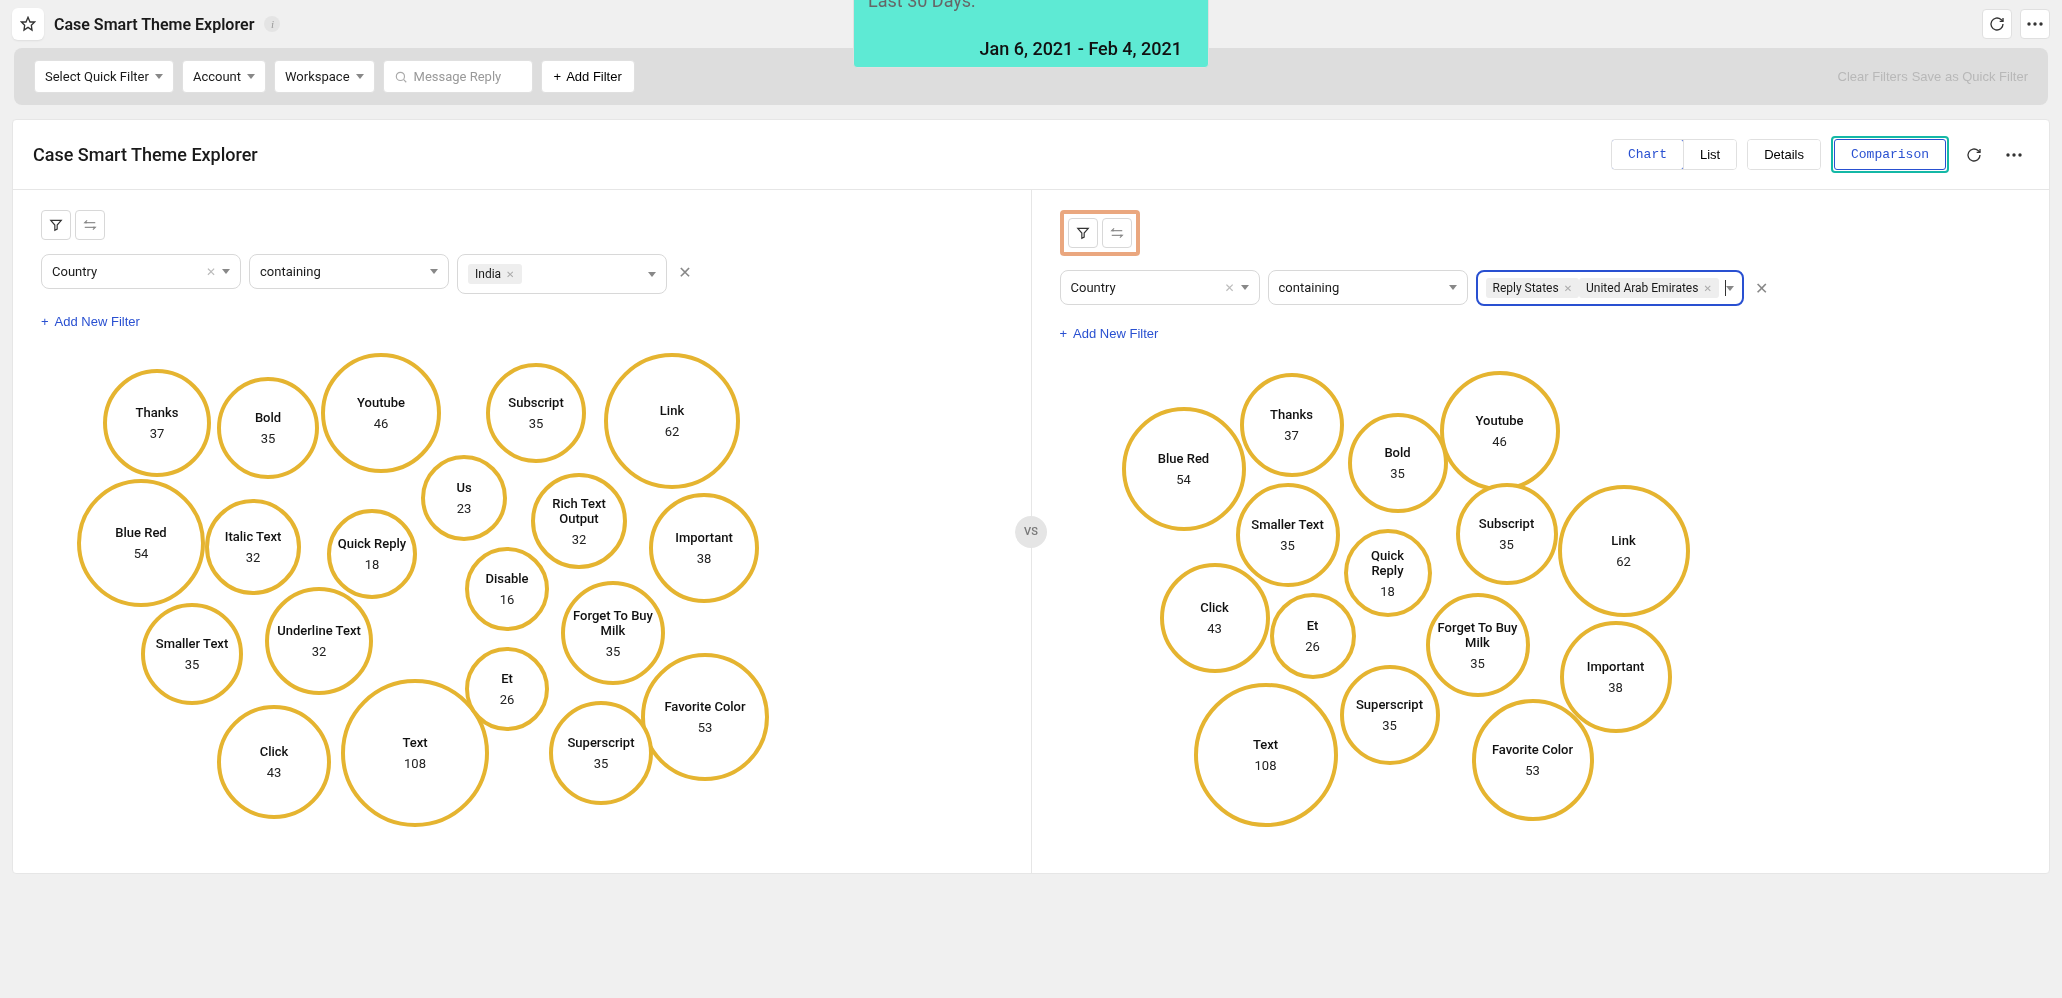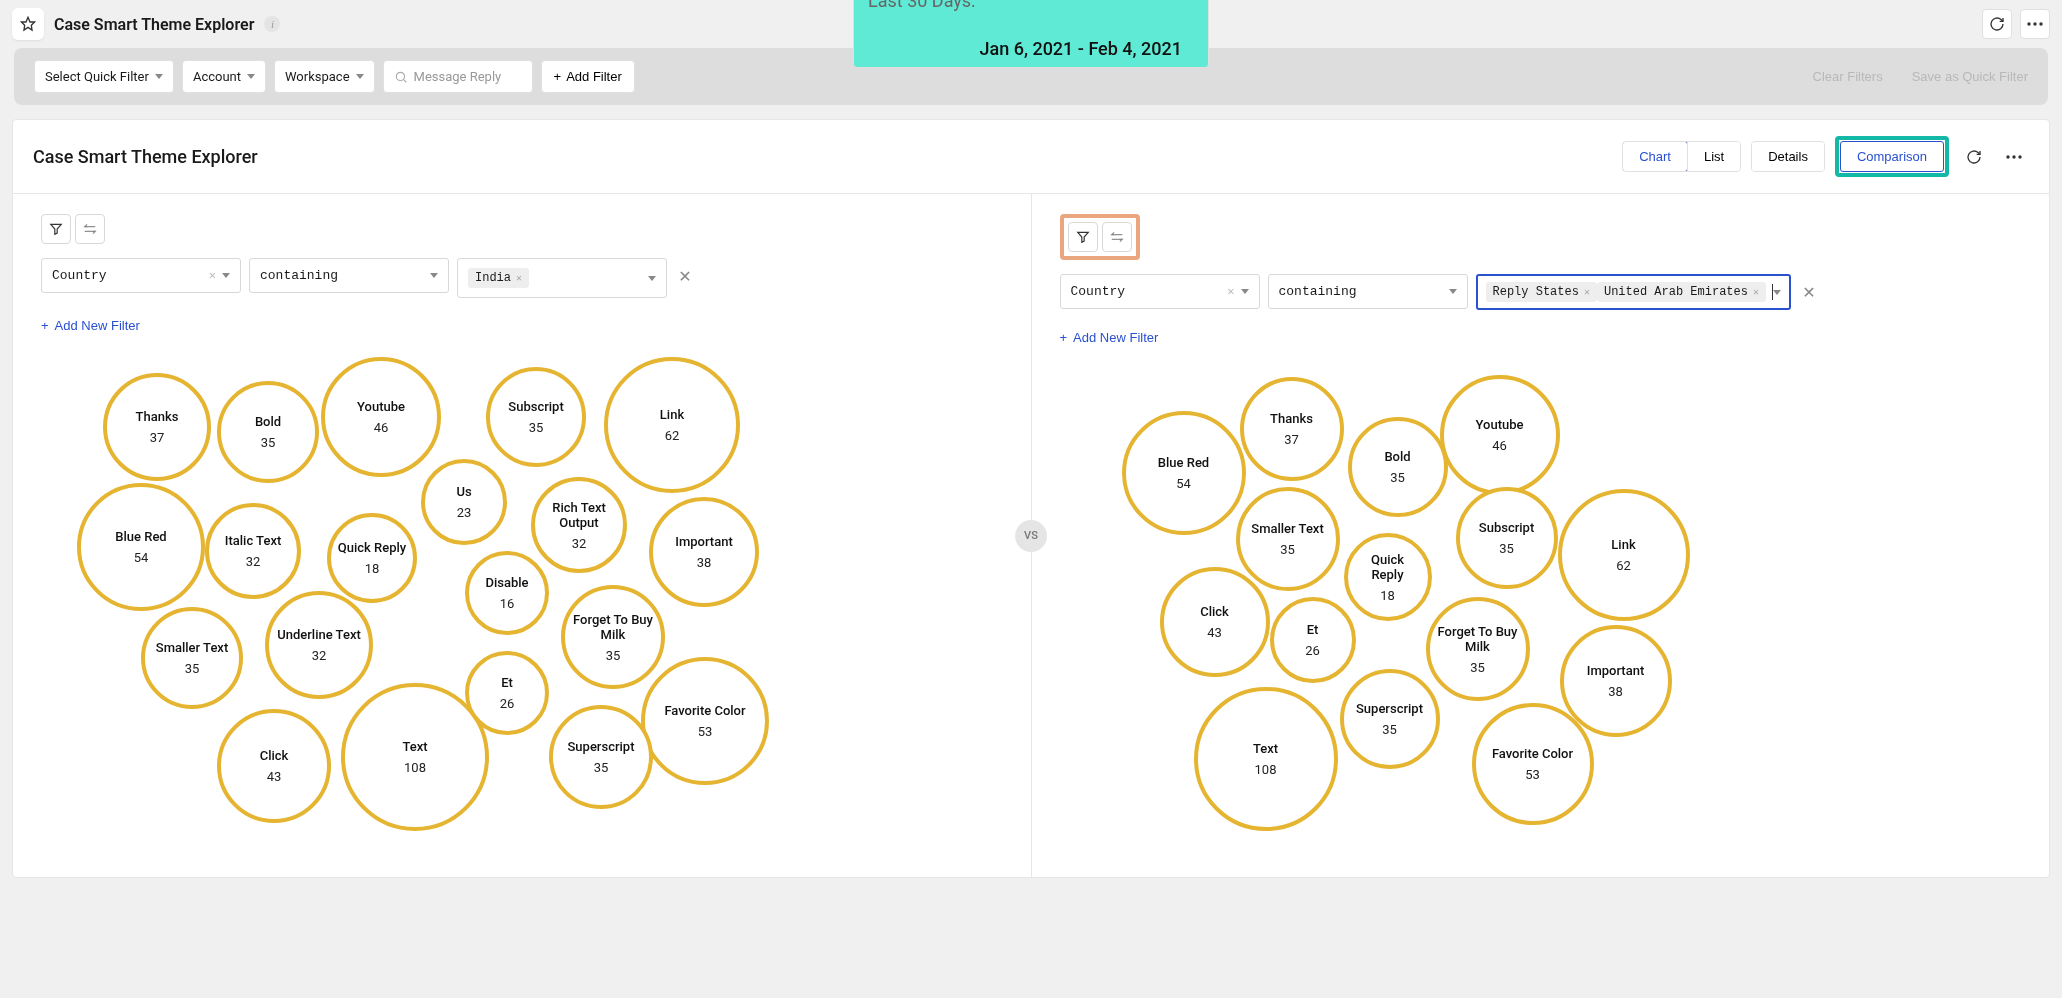--- a/index.html
+++ b/index.html
@@ -87,21 +87,21 @@
   .filter-chip.search { color: #999; min-width: 150px; cursor: text; }
   .plus-filter {
     background: #fff;
     border: 1px solid #e0e0e0;
     border-radius: 4px;
     padding: 8px 12px;
     font-size: 13px;
     display: flex; align-items: center; gap: 5px;
     cursor: pointer;
   }
-  .filter-bar .right { margin-left: auto; display: flex; gap: 29px; }
+  .filter-bar .right { margin-left: auto; display: flex; gap: 4px; }
   .link-btn { color: #b8b8b8; font-size: 13px; background: none; border: none; cursor: pointer; }
 
   
   .card {
     background: #fff;
     margin: 0 12px;
     border: 1px solid #e6e6e6;
     border-radius: 4px;
   }
   .card-header {
@@ -120,23 +120,23 @@
   }
   .seg-btn {
     padding: 7px 16px;
     background: #fff;
     border: none;
     font-size: 13px;
     cursor: pointer;
     border-left: 1px solid #e0e0e0;
   }
   .seg-btn:first-child { border-left: none; }
-  .seg-btn.active { color: #2950d1; border: 1px solid #2950d1; border-radius: 3px; margin: -1px; }
+  .seg-btn.active { color: #2950d1; border: 1px solid #2950d1; border-radius: 3px; margin: -1px; font-family: Liberation Mono, monospace; }
   .seg-comparison-wrap {
-    border: 4px solid #14b8a6;
+    border: 2px solid #14b8a6;
     border-radius: 4px;
     padding: 2px;
   }
 
   
   .split {
     display: flex;
     position: relative;
   }
   .panel {
@@ -177,28 +177,27 @@
     cursor: pointer;
   }
 
   .filter-row {
     display: flex;
     gap: 8px;
     align-items: flex-start;
   }
   .fselect {
     border: 1px solid #d8d8d8;
-    border-radius: 3px;
+    border-radius: 8px;
     padding: 9px 10px;
     font-size: 13px;
     display: flex; align-items: center;
     min-width: 200px;
     background: #fff;
     cursor: pointer;
-    font-family: Liberation Mono, monospace;
   }
   .fselect .clr { margin-left: auto; color: #bbb; font-size: 12px; display:flex; gap:6px; align-items:center;}
   .fselect.values { flex-wrap: wrap; min-width: 210px; }
   .fselect.values.active { border: 2px solid #2950d1; padding: 6px 8px; }
   .tag {
     background: #eeeeee;
     border-radius: 3px;
     padding: 3px 7px;
     font-size: 12px;
     display: inline-flex; align-items: center; gap: 5px;

